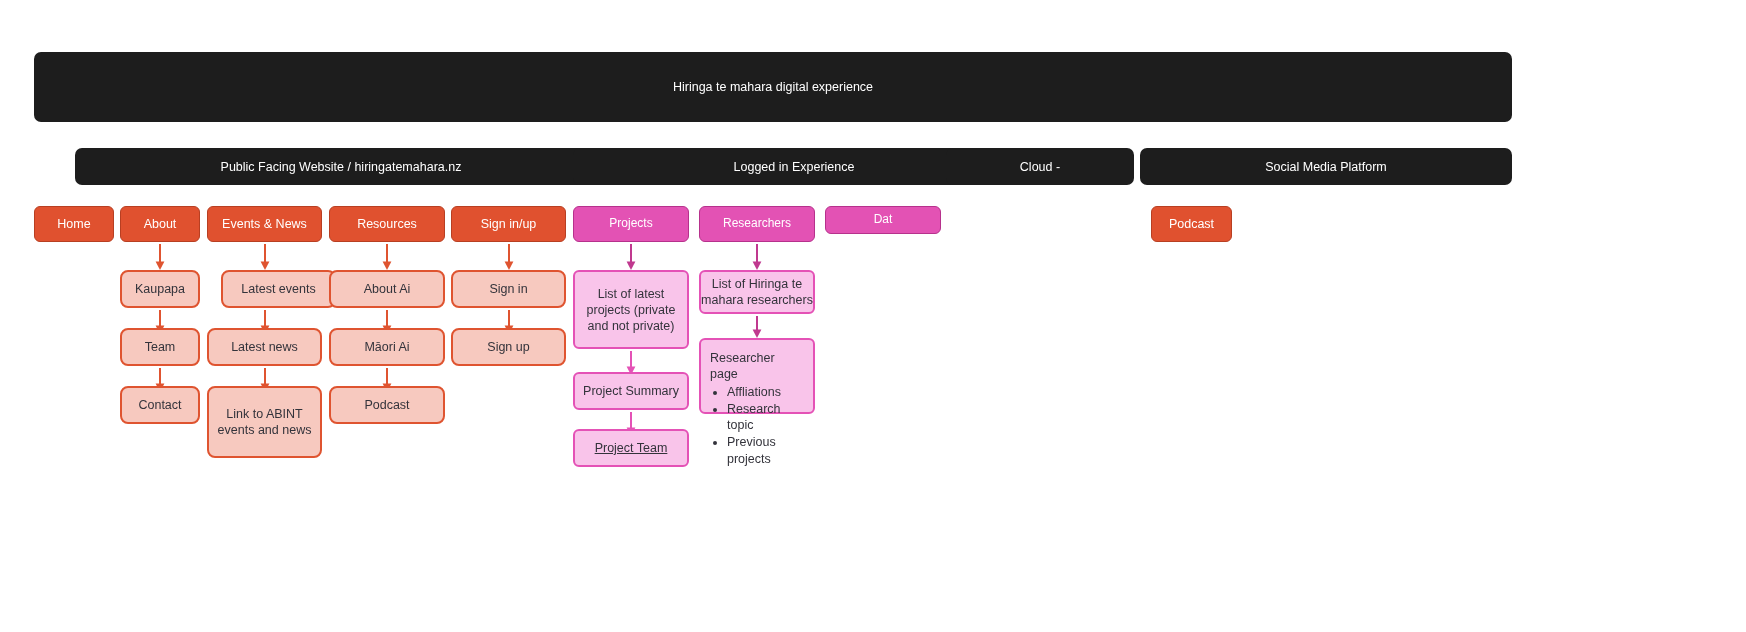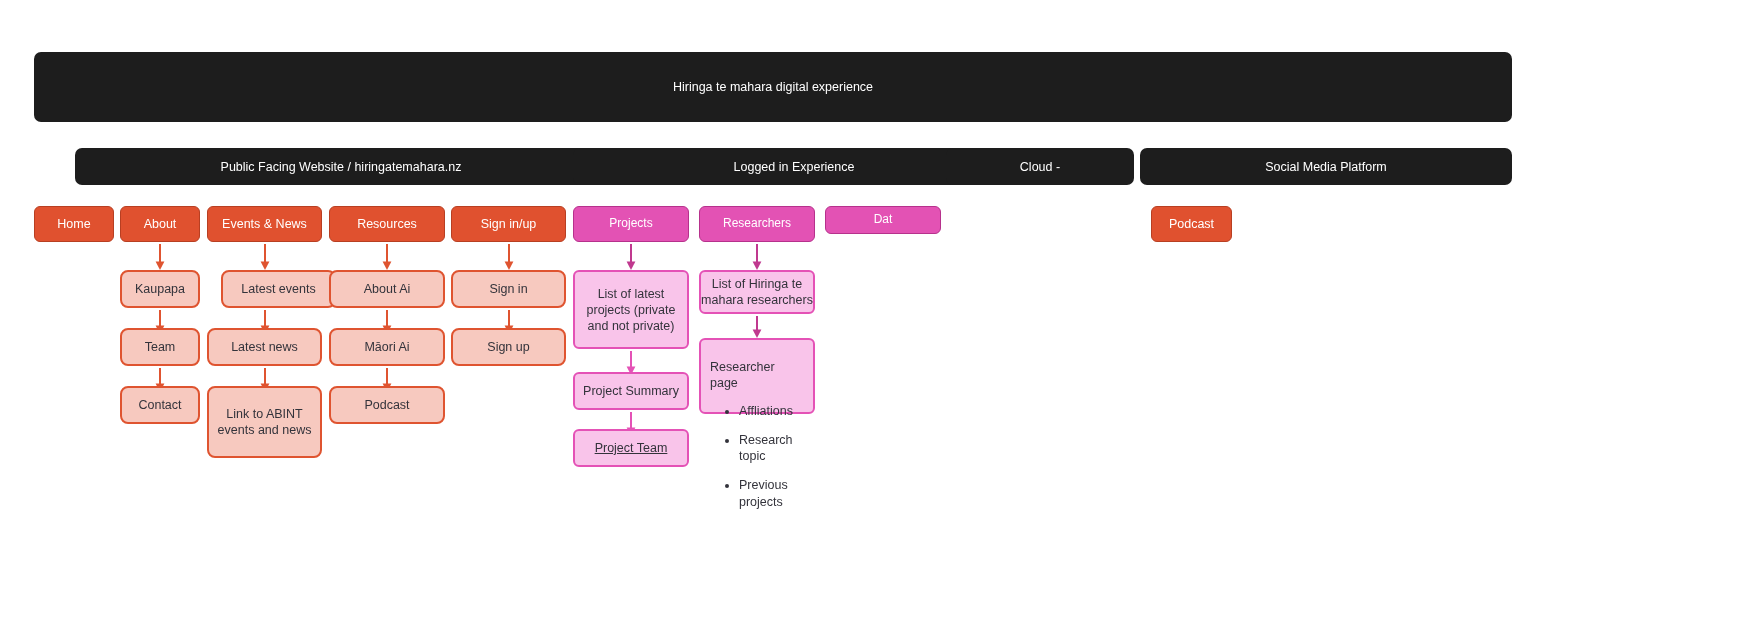--- a/index.html
+++ b/index.html
@@ -75,34 +75,34 @@
     font-size: 12.5px;
     border: 2px solid #e452b6;
     border-radius: 6px;
   }
 
   .box-pink.left-align,
   .box-salmon.left-align {
     justify-content: flex-end;
     align-items: flex-start;
     text-align: left;
-    padding: 19px 8px 7px 9px;
+    padding: 10px 8px 7px 9px;
   }
 
   .rp-title {
     display: block;
     margin: 0 0 2px 0;
   }
   .rp-list {
     margin: 0;
     padding-left: 17px;
     list-style: disc;
   }
   .rp-list li {
-    margin: 12px;
+    margin: 0;
     padding: 0;
     line-height: 1.33;
   }
 
   
   .arrow {
     position: absolute;
     width: 14px;
   }
   .arrow svg { display: block; }

